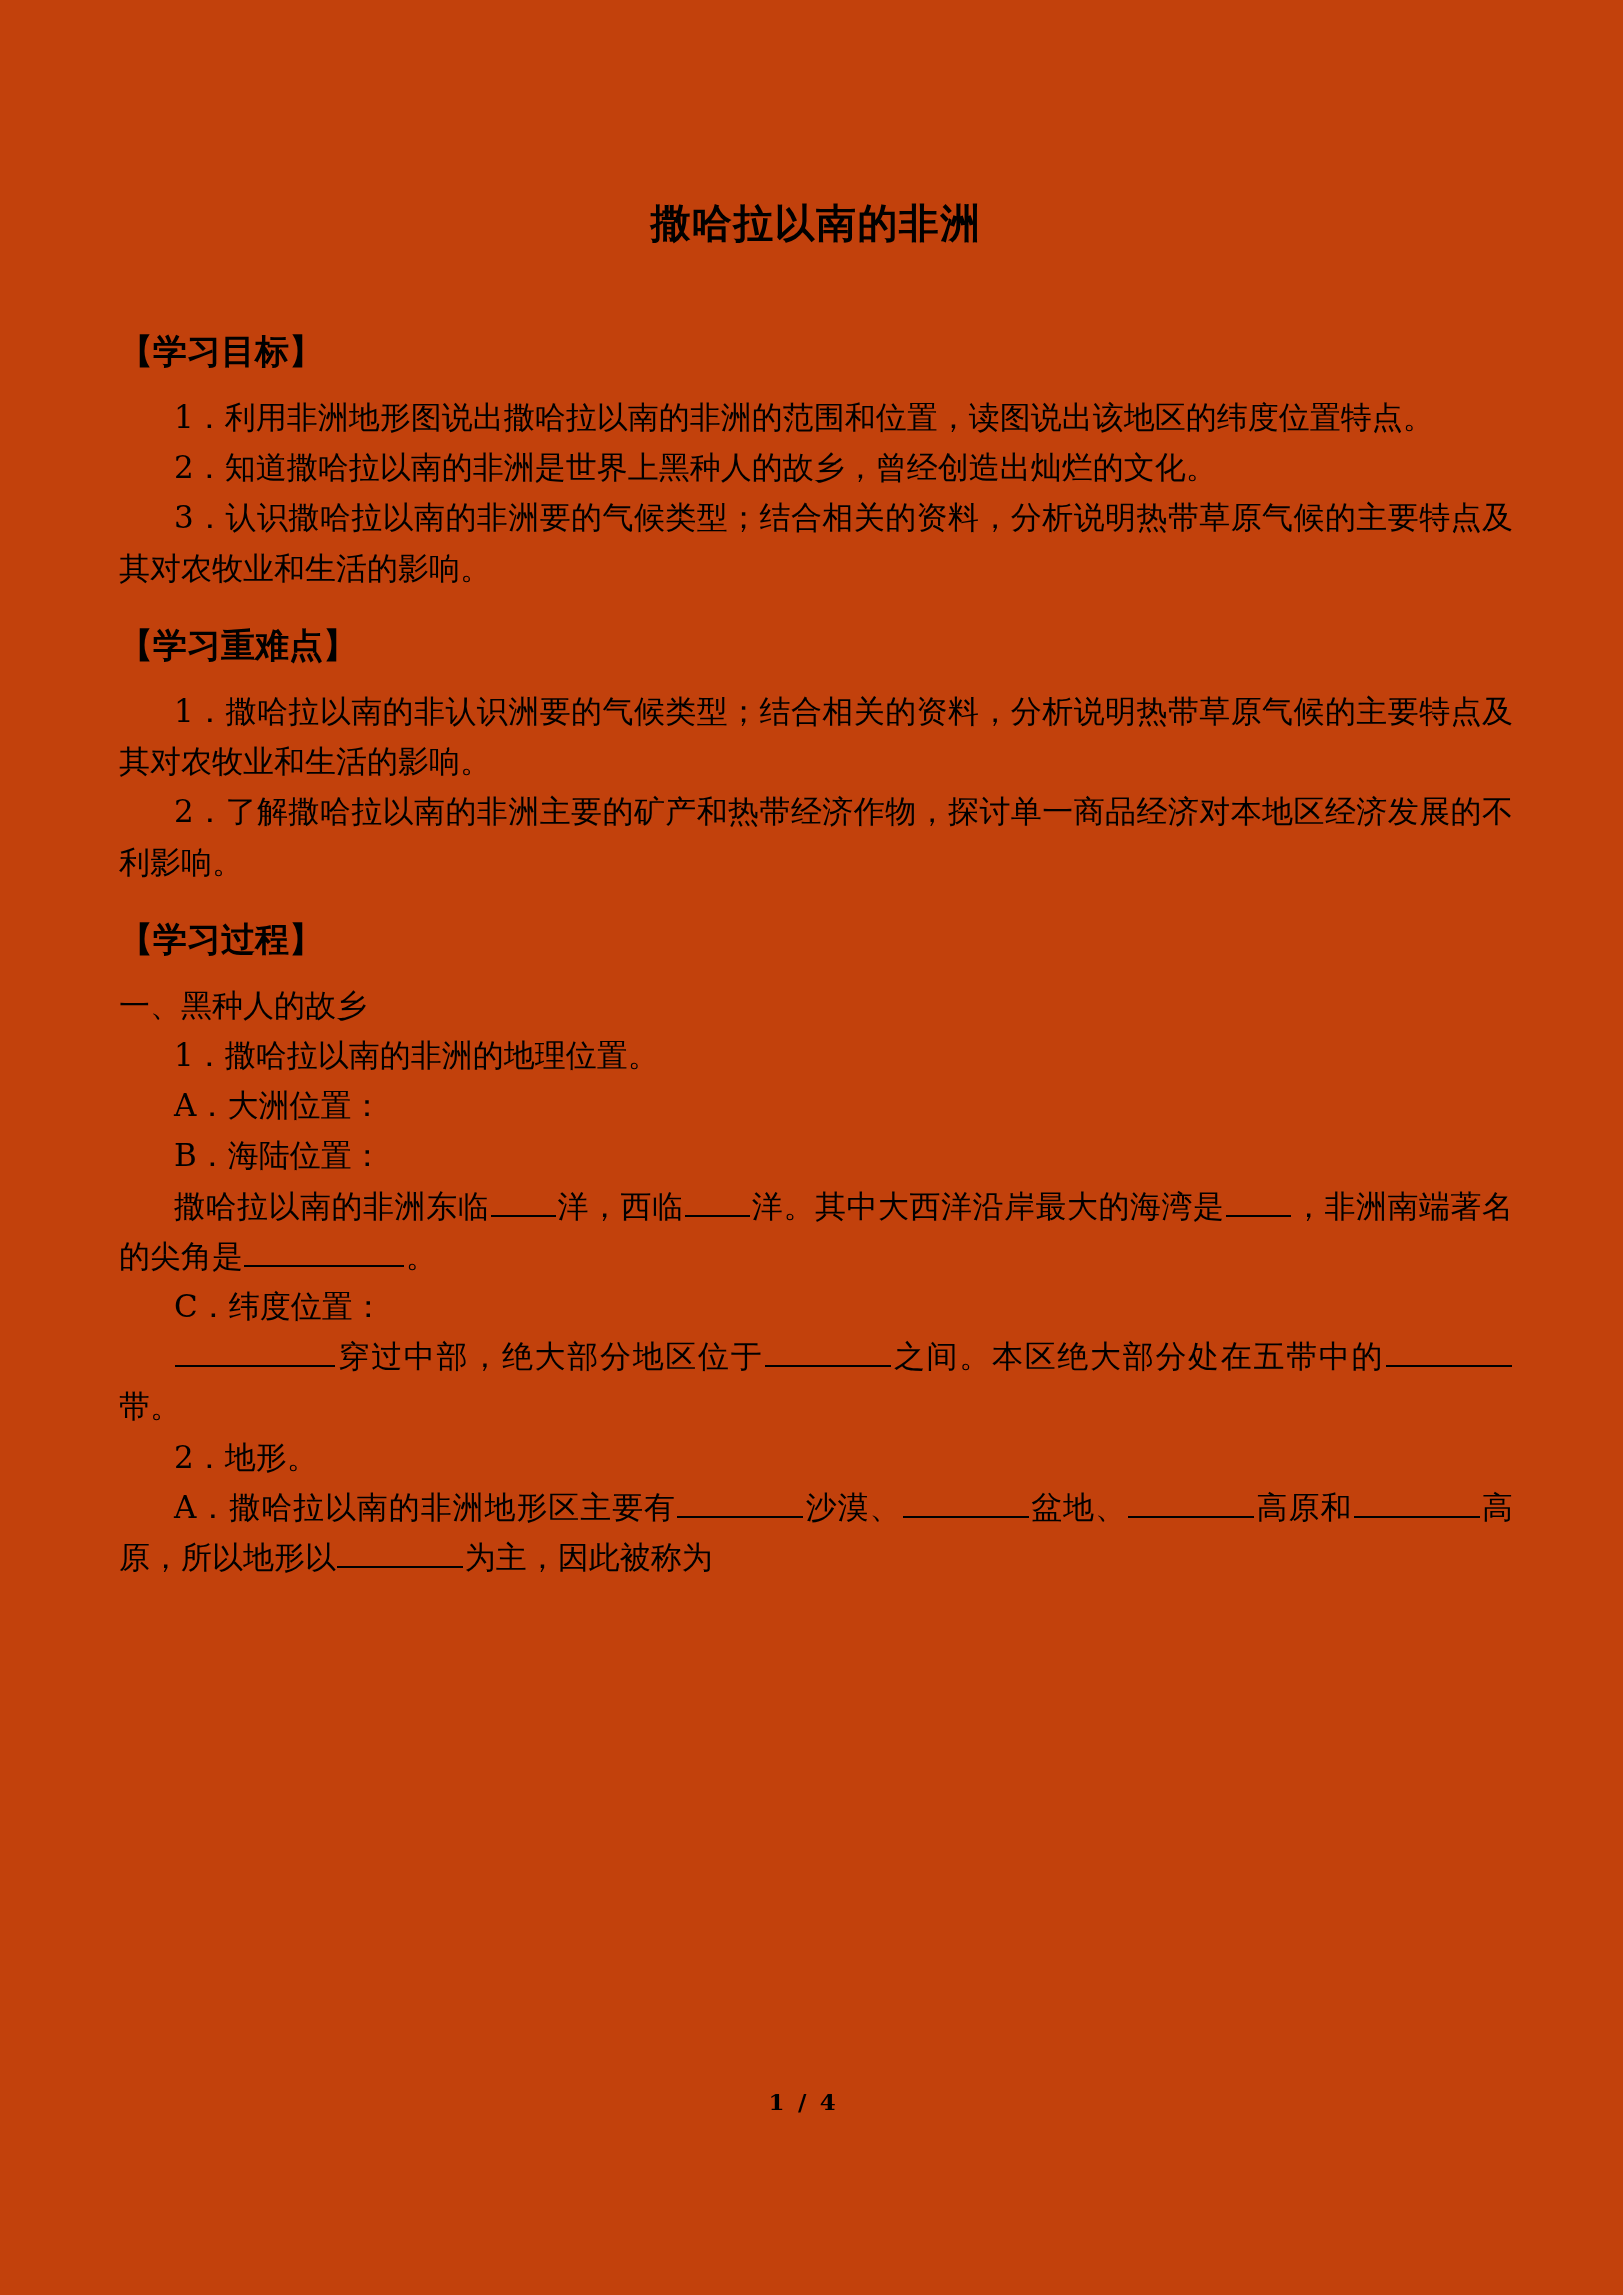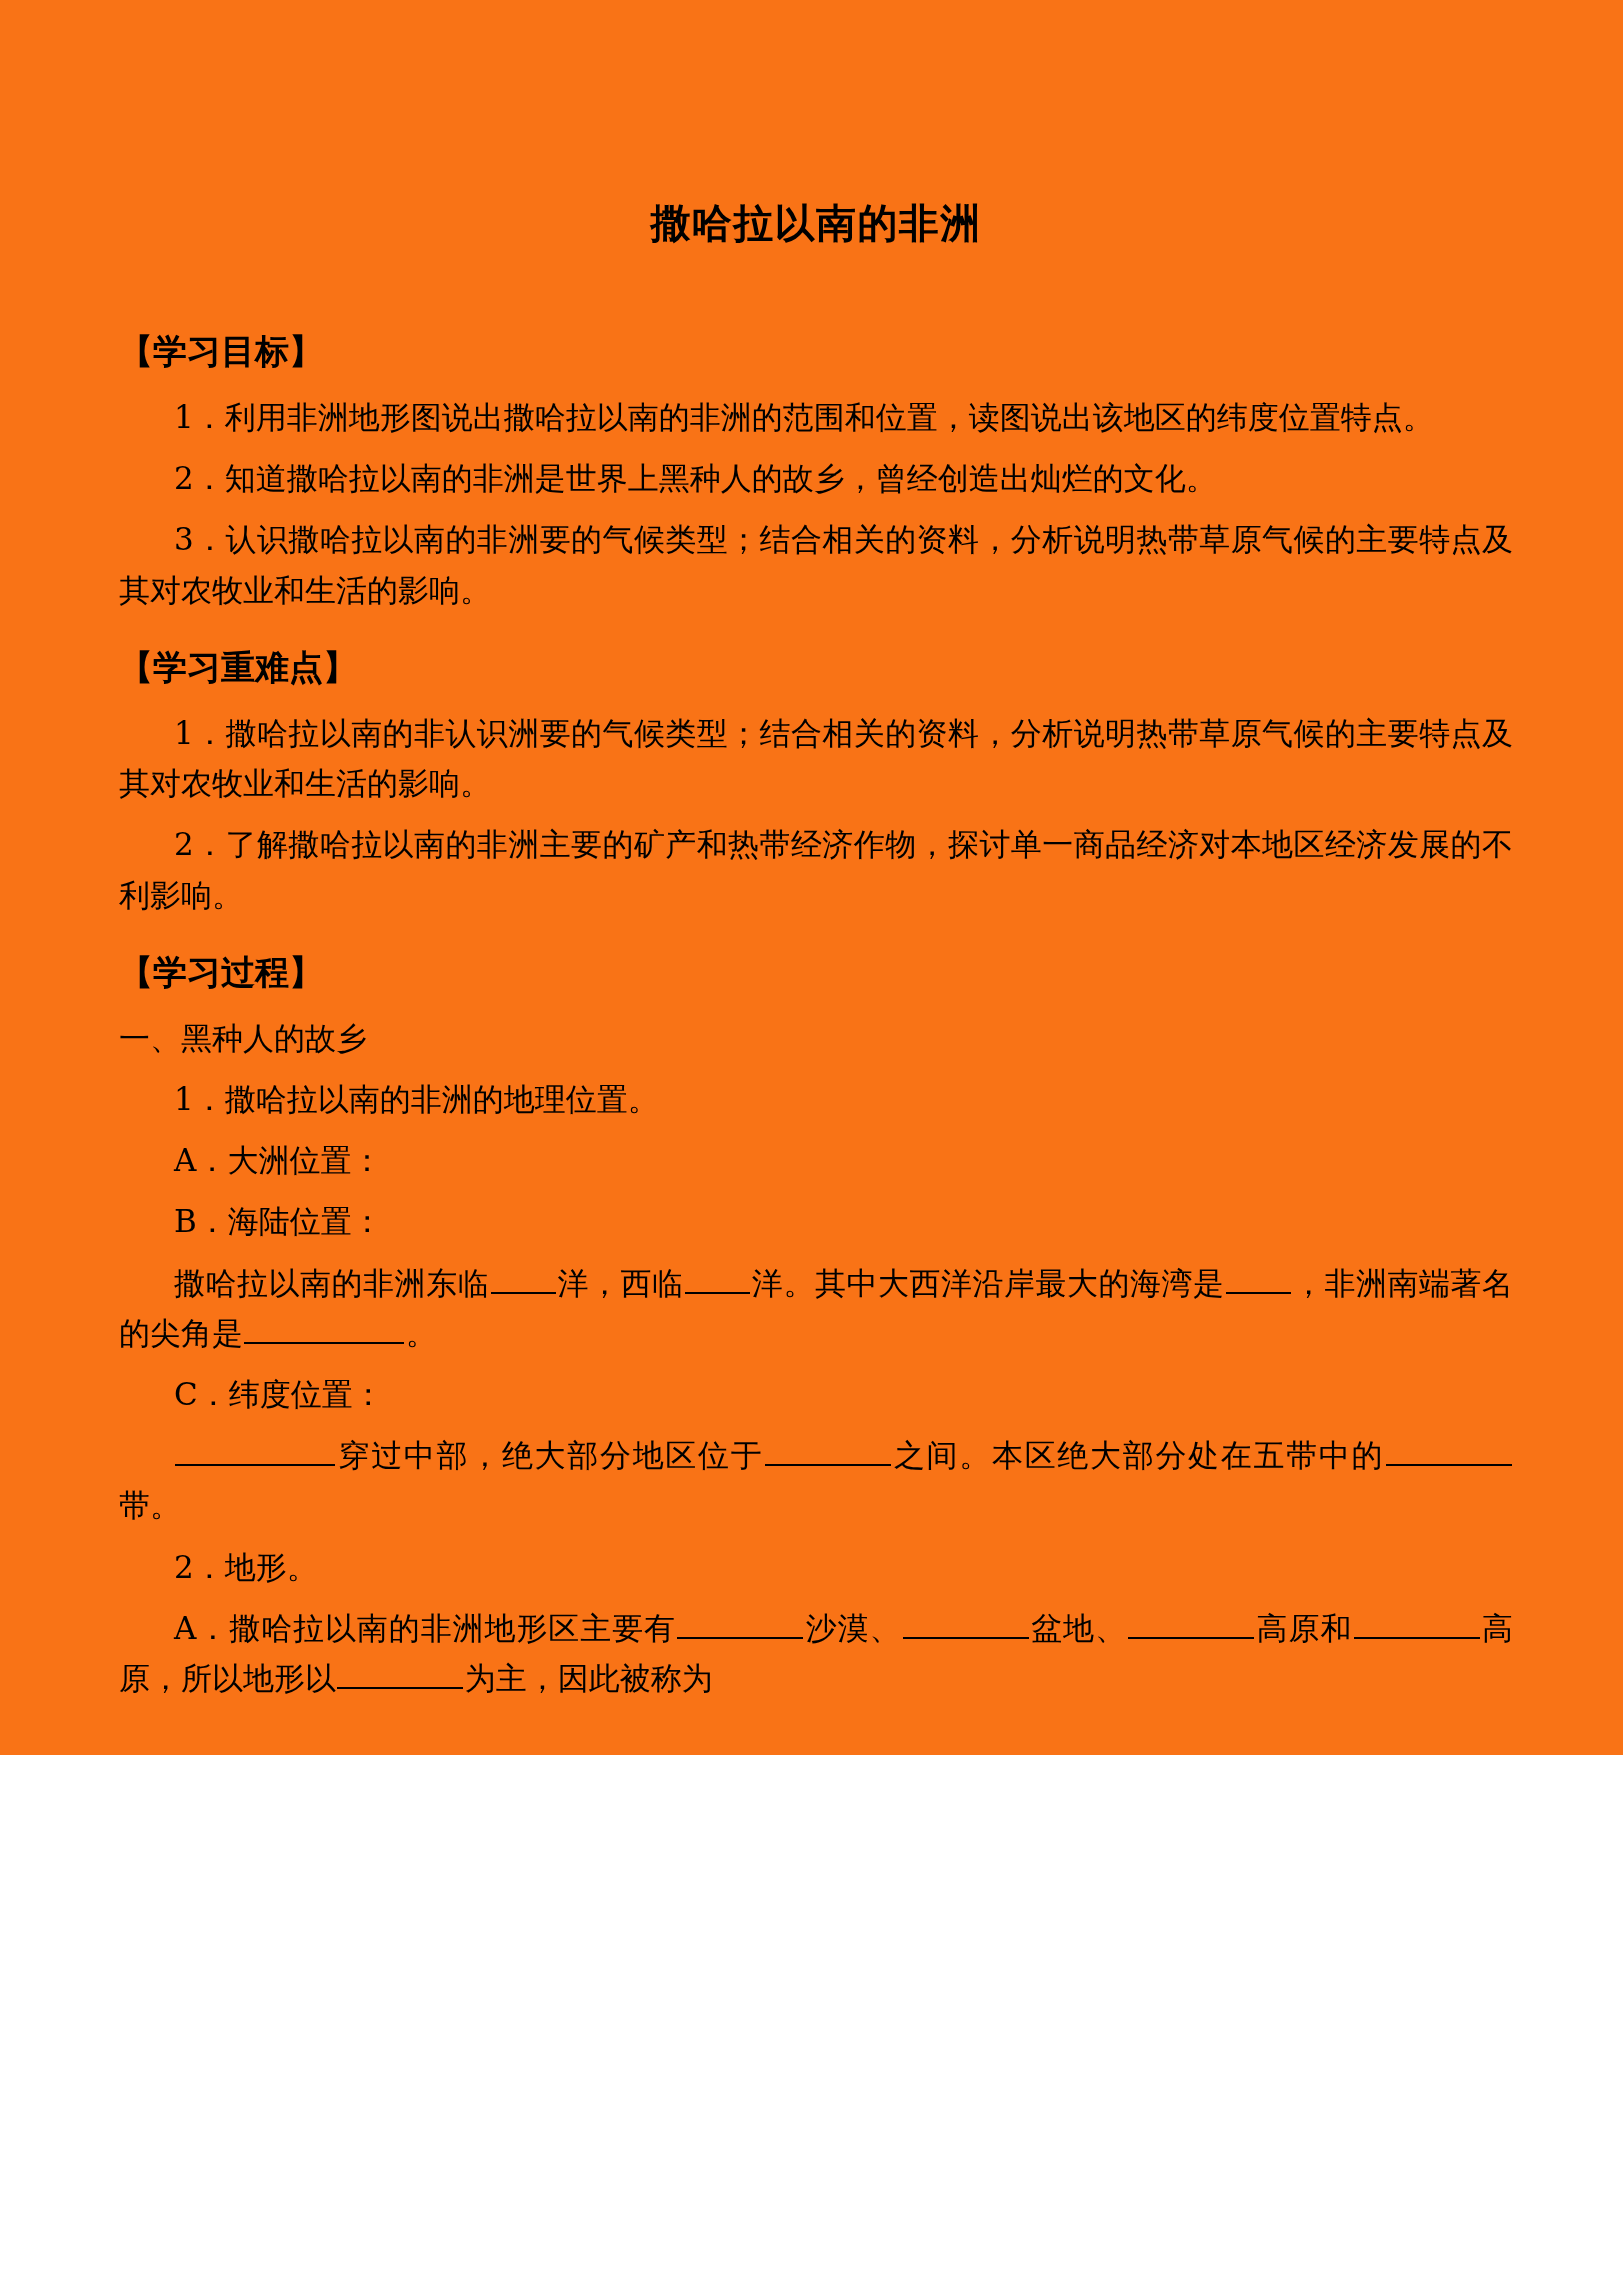--- a/index.html
+++ b/index.html
@@ -7,22 +7,22 @@
     padding: 0;
     background: #ffffff;
   }
   body {
     font-family: "DejaVu Serif", "Liberation Serif", serif;
     color: #000000;
   }
   .page {
     position: relative;
     width: 1623px;
-    height: 1755px;
-    background: #f97316;
+    height: 2295px;
+    background: #c2410c;
     box-sizing: border-box;
     padding: 0;
     overflow: hidden;
   }
   .content {
     position: absolute;
     left: 119px;
     top: 0;
     width: 1394px;
   }
@@ -54,21 +54,21 @@
     padding: 0;
     text-align: justify;
     text-justify: inter-ideograph;
   }
   .indent {
     text-indent: 55px;
   }
   .noindent {
     text-indent: 0;
   }
-  .gap-sm { margin-top: 11px; }
+  .gap-sm { }
   .gap-md { margin-top: 16.4px; }
 
   .blank {
     display: inline-block;
     border-bottom: 2px solid #000000;
     vertical-align: baseline;
     height: 1.05em;
     margin: 0 1.4px;
   }
   .b-xs { width: 65px; }

